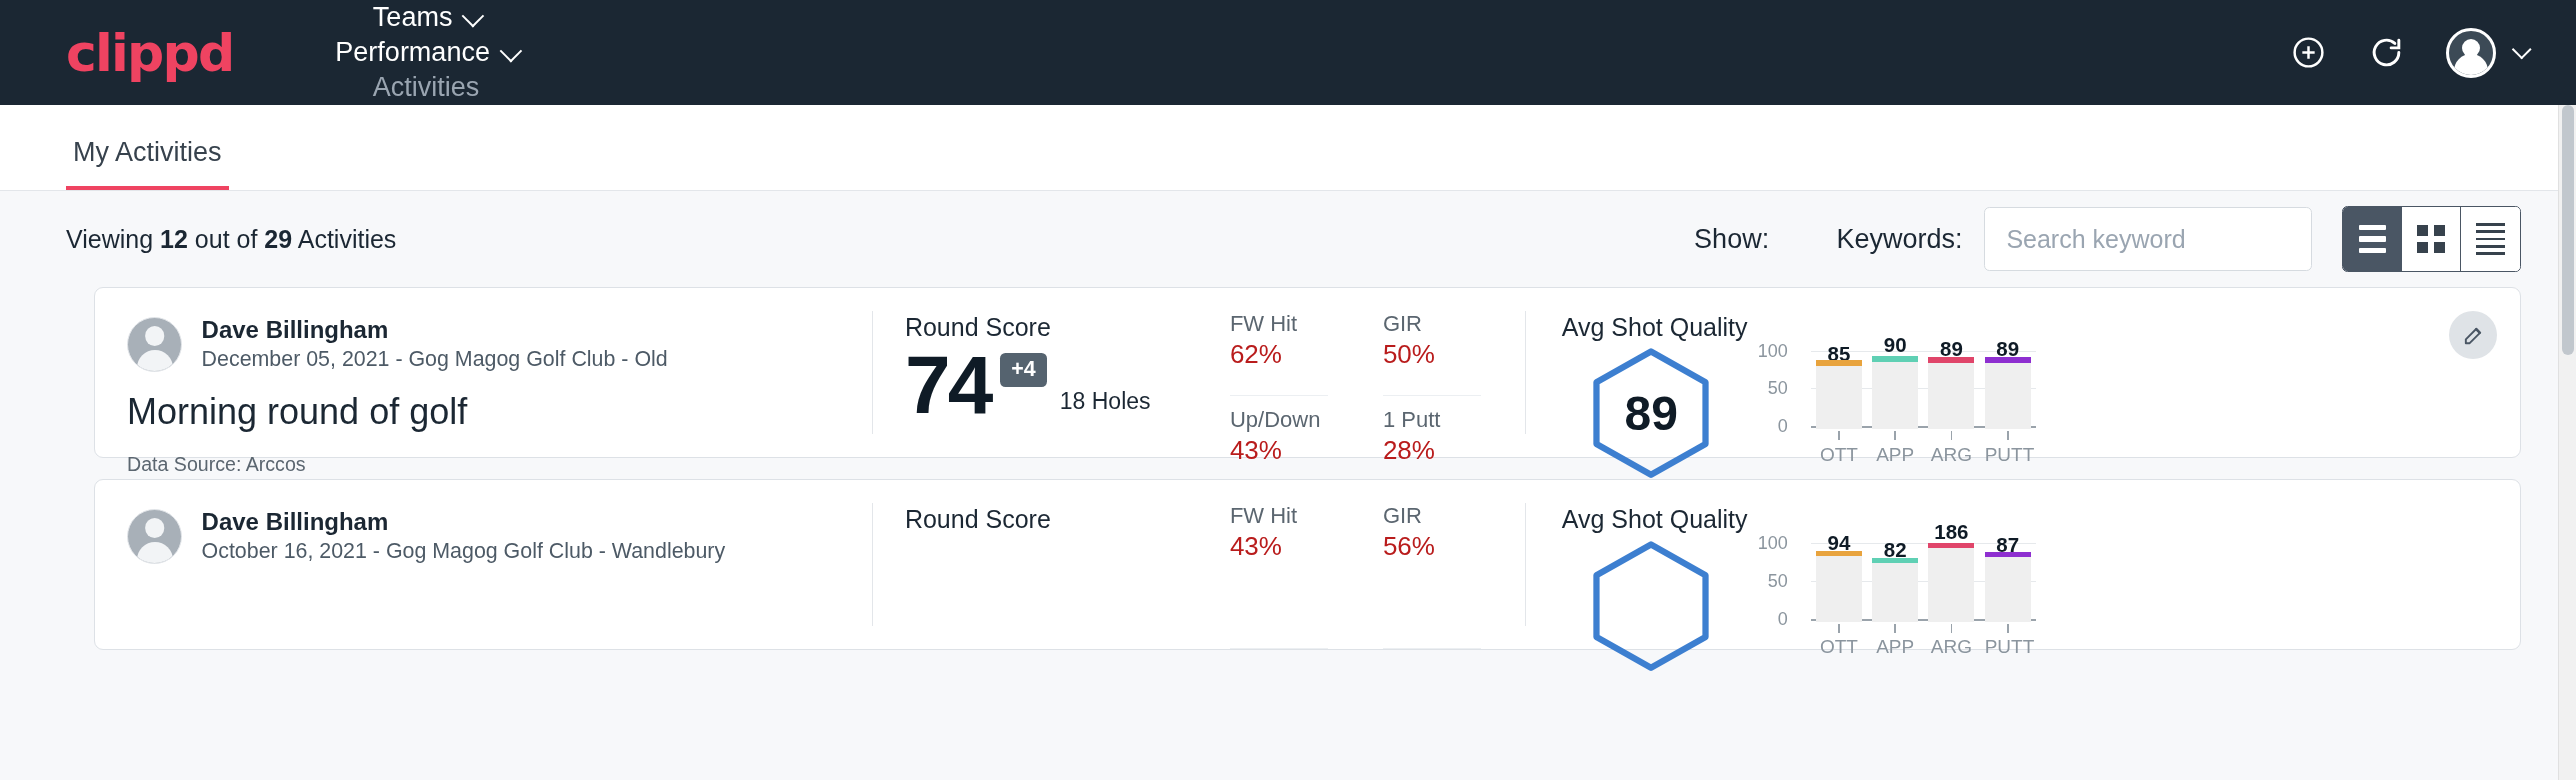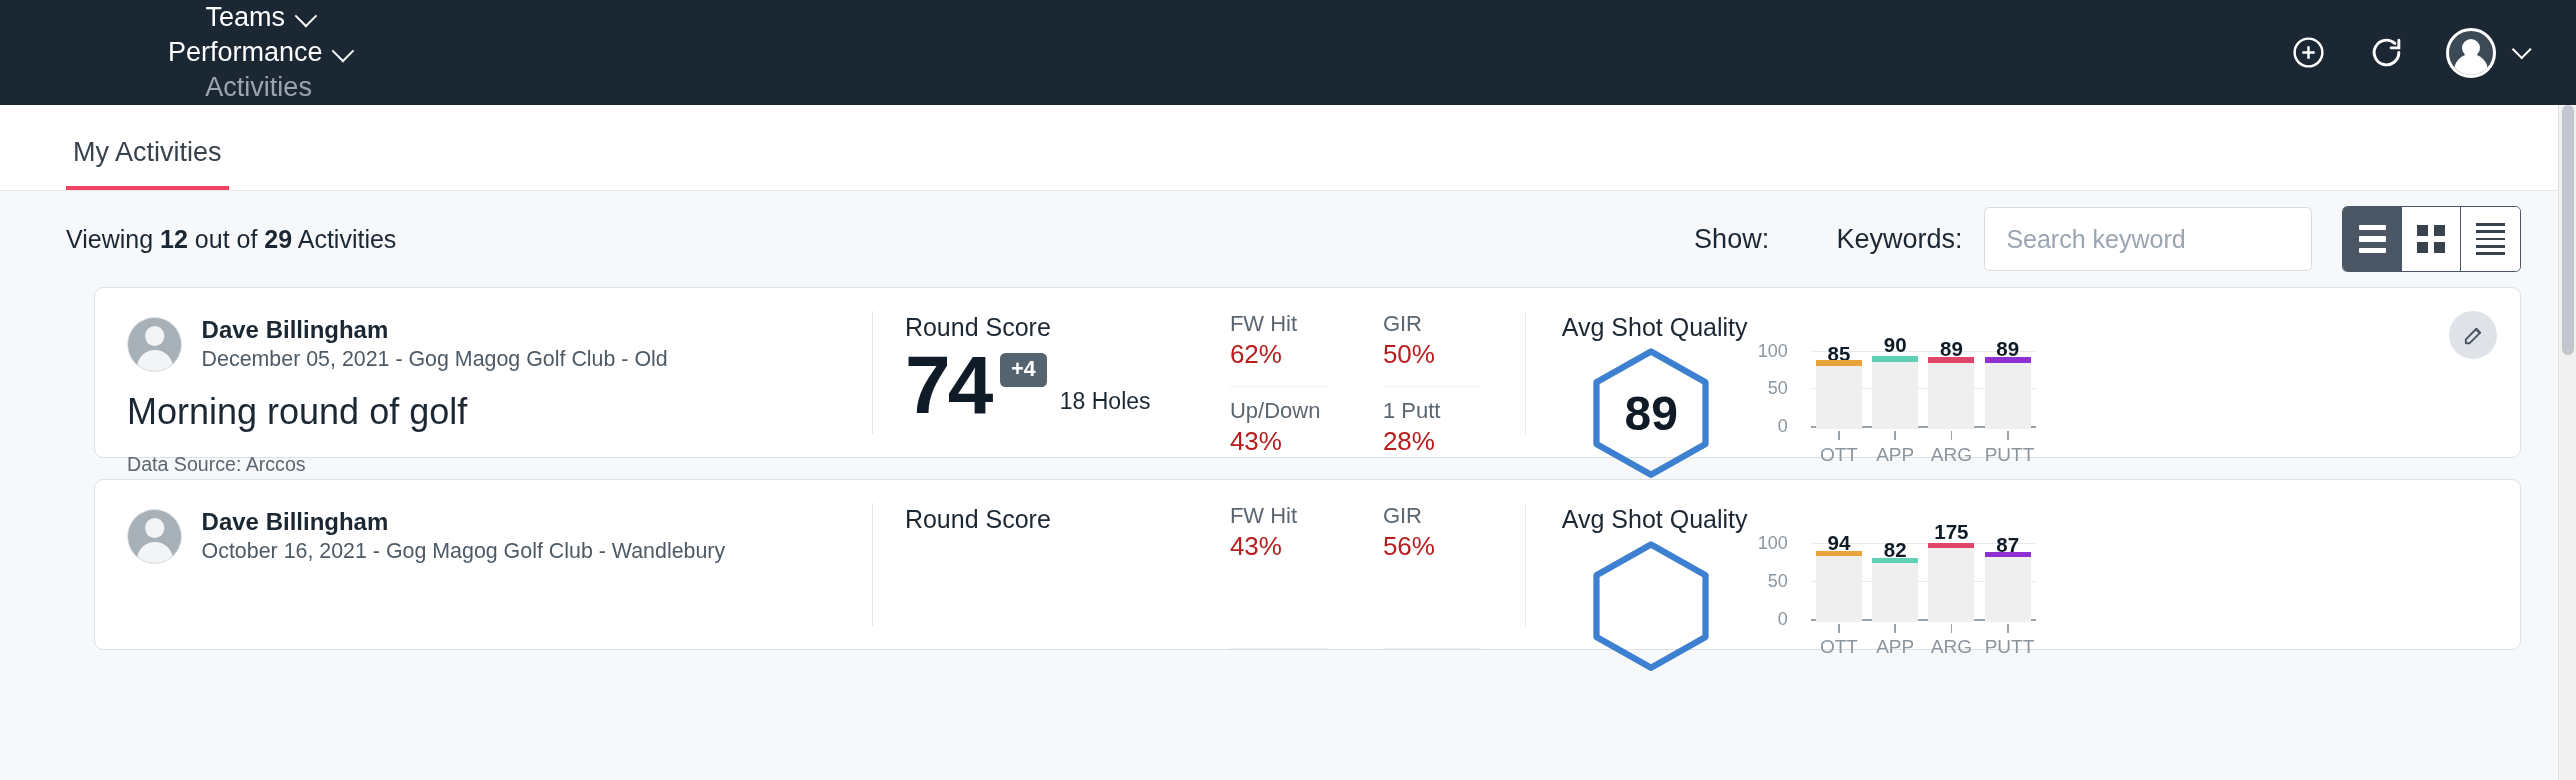--- a/index.html
+++ b/index.html
@@ -151,21 +151,21 @@
     background:#55636f; color:#fff; font-size: 21.4px; font-weight:700;
     border-radius: 5.4px; padding: 4.5px 11.6px; margin-left: 9px; align-self: flex-start;
     margin-top: 9px;
   }
   .holes { font-size: 23px; color:#1b2733; margin-left: 12.5px; margin-bottom: 10.7px; }
 
   .col-stats { width: 295px; padding: 23px 0 0 0; display:grid;
     grid-template-columns: 98px 98px; column-gap: 55px; row-gap: 0; }
   .stat-name { font-size: 22px; color:#5b6670; }
   .stat-val { font-size: 26px; font-weight:400; color:#b91c1c; line-height: 1.35; }
-  .stat-cell.top { border-bottom: 1.8px solid #eceff2; padding-bottom: 14px; }
+  .stat-cell.top { border-bottom: 1.8px solid #eceff2; padding-bottom: 23px; }
   .stat-cell.bot { padding-top: 10.7px; }
 
   .col-quality { flex: 1; padding: 25px 0 0 36px; position: relative; }
   .qbody { display:flex; align-items:flex-start; margin-top: 5.4px; }
   .hex-wrap { width: 179px; display:flex; justify-content:center; }
   .hex { position: relative; width: 118px; height: 132px; }
   .hex svg { position:absolute; inset:0; }
   .hex span {
     position:absolute; inset:0; display:flex; align-items:center; justify-content:center;
     font-size: 48px; font-weight: 700; color:#0f1b26;
@@ -206,20 +206,21 @@
   }
   .scrollthumb {
     position:absolute; top: 0; left: 2.7px; width: 12.5px; height: 250px;
     background:#c1c7cd; border-radius: 6.2px;
   }
 </style>
 </head>
 <body>
 
 <div class="topnav">
+  <div class="logo">clippd</div>
 
   <div class="nav-items">
     <div class="nav-item">
       <span>Teams</span>
       <span class="chev"></span>
     </div>
     <div class="nav-item">
       <span>Performance</span>
       <span class="chev"></span>
     </div>
@@ -466,21 +467,21 @@
                   <div class="bar-cap" style="background:#e8a33d"></div>
                 </div>
               </div>
               <div class="barslot">
                 <div class="bar-val" style="top:-1.8px">82</div>
                 <div class="bar" style="height:64px;bottom:0">
                   <div class="bar-cap" style="background:#5fd0b4"></div>
                 </div>
               </div>
               <div class="barslot">
-                <div class="bar-val" style="top:-19.6px">175</div>
+                <div class="bar-val" style="top:-19.6px">186</div>
                 <div class="bar" style="height:79px;bottom:0">
                   <div class="bar-cap" style="background:#e0456a"></div>
                 </div>
               </div>
               <div class="barslot">
                 <div class="bar-val" style="top:-7.1px">87</div>
                 <div class="bar" style="height:70px;bottom:0">
                   <div class="bar-cap" style="background:#8e2fd0"></div>
                 </div>
               </div>

